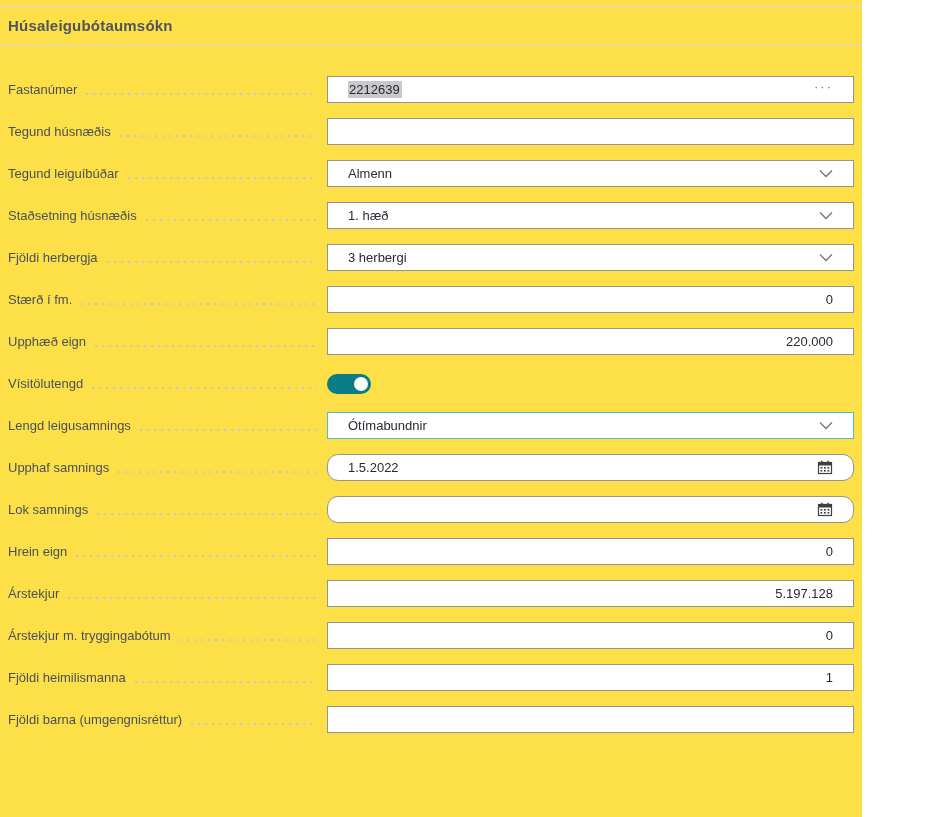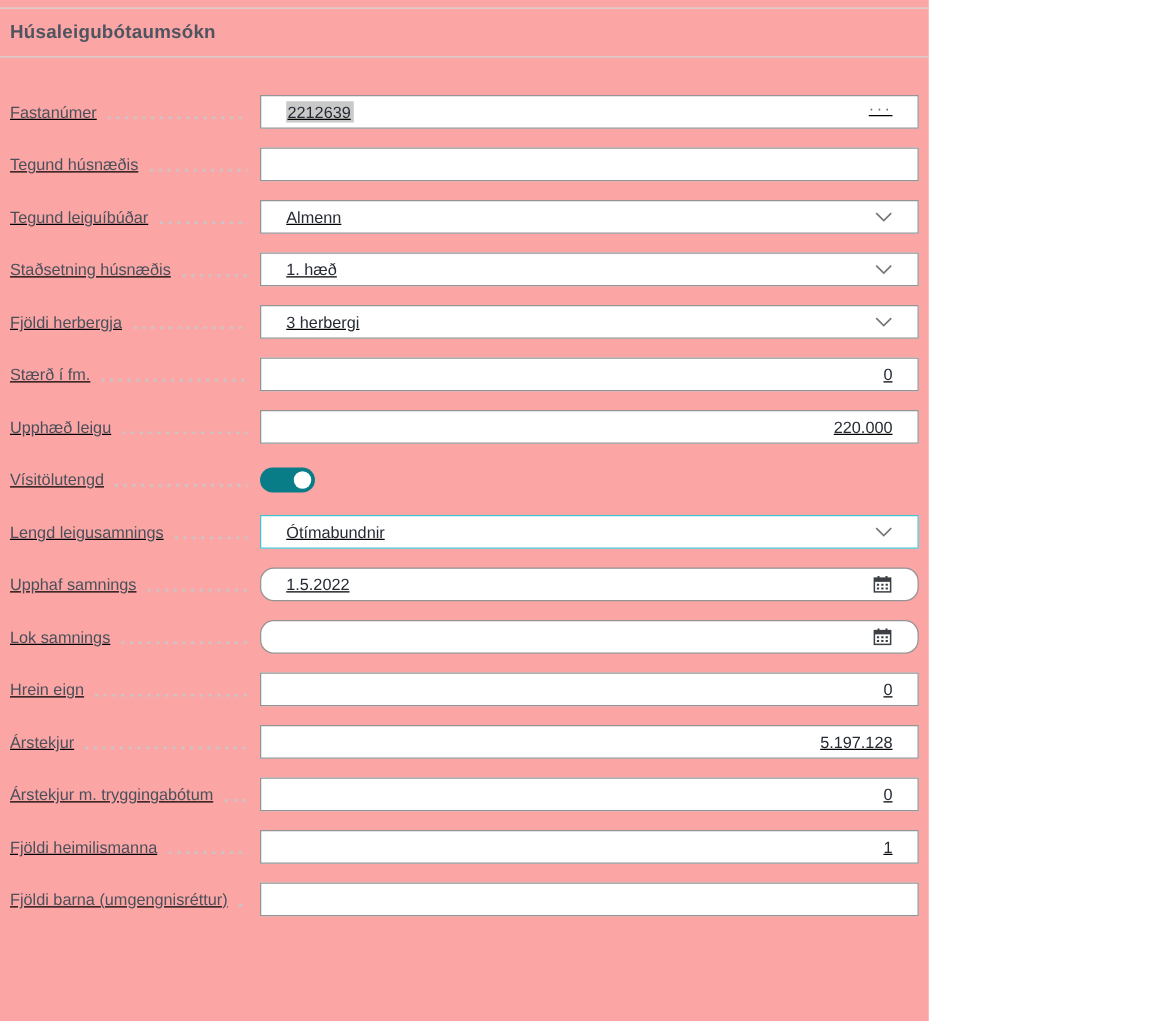--- a/index.html
+++ b/index.html
@@ -1,24 +1,24 @@
 <!DOCTYPE html>
 <html><head>
 <meta charset="utf-8">
 <style>
   * { margin:0; padding:0; box-sizing:border-box; }
   html,body { width:933px; height:817px; background:#ffffff;
     font-family:"Liberation Sans","DejaVu Sans",sans-serif; }
-  .page { width:743px; height:817px; background:#fca5a5; overflow:hidden; }
+  .page { width:862px; height:817px; background:#fde047; overflow:hidden; }
 
   .top-rule { border-top:1px solid #d8d8d8; margin-top:6px; }
   .card-header { padding:10px 8px 11px 8px; border-bottom:1px solid #d4d4d4; }
   .card-title { font-size:15px; font-weight:700; color:#4e5560; letter-spacing:.2px; }
 
-  .fields { padding:30px 8px 0 8px;text-decoration:underline; }
+  .fields { padding:30px 8px 0 8px; }
   .row { display:flex; align-items:center; height:27px; margin-bottom:15px; }
   .lbl { font-size:13px; color:#4a505a; white-space:nowrap; flex:none; }
   .leader { flex:1 1 auto; height:3px; margin:0 10px 0 9px; margin-top:9px;
     background-image:radial-gradient(circle at 1.2px 1.2px, #c7c7c7 1.1px, transparent 1.4px);
     background-size:7px 3px; background-repeat:repeat-x; }
   .fieldcol { width:527px; flex:none; }
 
   .box { width:100%; height:27px; border:1px solid #949494; background:#fff;
     display:flex; align-items:center; padding:0 20px; font-size:13px; color:#252a33; }
   .box.num { justify-content:flex-end; }
@@ -122,21 +122,21 @@
       <span class="lbl">Stærð í fm.</span>
       <div class="leader"></div>
       <div class="fieldcol">
         <div class="box num">
           <span>0</span>
         </div>
       </div>
     </div>
 
     <div class="row">
-      <span class="lbl">Upphæð leigu</span>
+      <span class="lbl">Upphæð eign</span>
       <div class="leader"></div>
       <div class="fieldcol">
         <div class="box num">
           <span>220.000</span>
         </div>
       </div>
     </div>
 
     <div class="row">
       <span class="lbl">Vísitölutengd</span>

